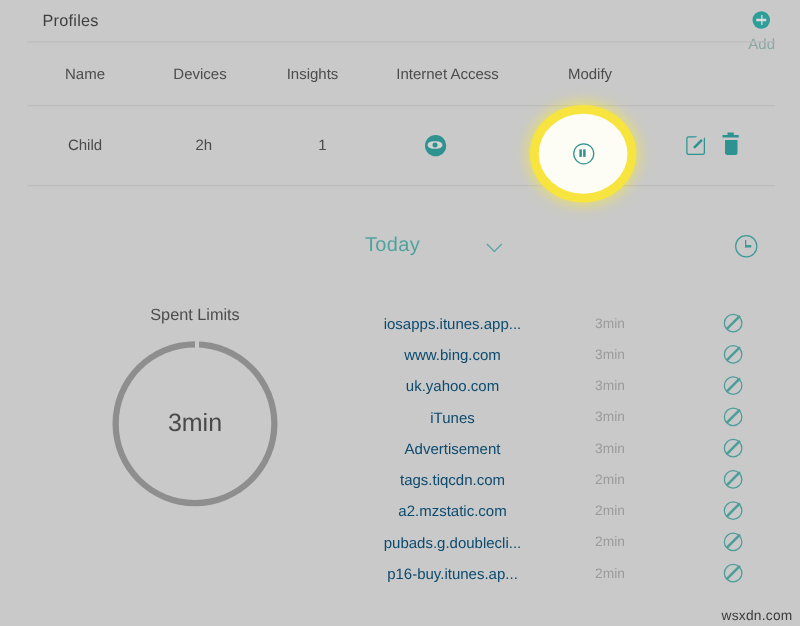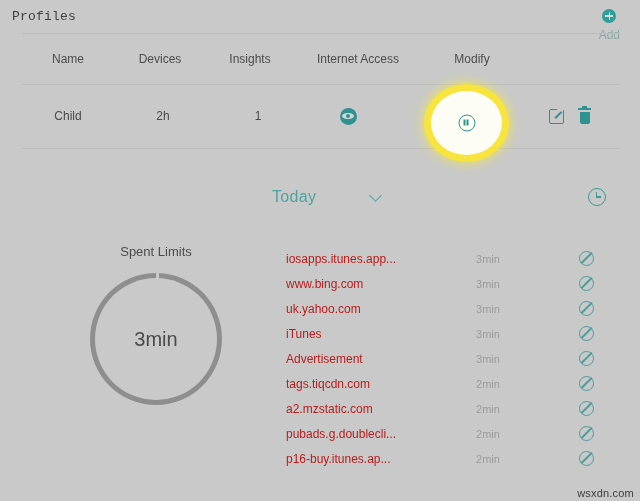--- a/index.html
+++ b/index.html
@@ -11,26 +11,25 @@
   body {
     background: #c9c9c9;
     font-family: "Liberation Sans", sans-serif;
     color: #4a4a4a;
     position: relative;
   }
 
   
   .panel-title {
     position: absolute;
-    left: 12px;
+    left: 34px;
     top: 9px;
     font-size: 13px;
     color: #3f3f3f;
     letter-spacing: .2px;
-    font-family: Liberation Mono, monospace;
   }
   .add-btn {
     position: absolute;
     right: 20px;
     top: 9px;
     display: flex;
     align-items: center;
     gap: 5px;
     cursor: pointer;
     flex-direction: column;
@@ -212,21 +211,21 @@
   }
   .spotlight .icon-pause {
     position: absolute;
     left: 50%; top: 50%;
     transform: translate(-50%, -50%);
   }
 
   
   .day-select {
     position: absolute;
-    left: 272px;
+    left: 292px;
     top: 188px;
     display: flex;
     align-items: center;
     cursor: pointer;
   }
   .day-select .day-label {
     font-size: 16px;
     color: #4fa39f;
     letter-spacing: .3px;
   }
@@ -302,23 +301,24 @@
     width: 330px;
   }
   .usage-row {
     display: flex;
     align-items: center;
     height: 25px;
   }
   .u-site {
     width: 152px;
     font-size: 12px;
-    color: #b91c1c;
+    color: #0c4a6e;
     white-space: nowrap;
     overflow: hidden;
+    text-align: center;
   }
   .u-time {
     width: 100px;
     font-size: 11px;
     color: #9b9b9b;
     text-align: center;
   }
   .u-action {
     flex: 1;
     display: flex;

